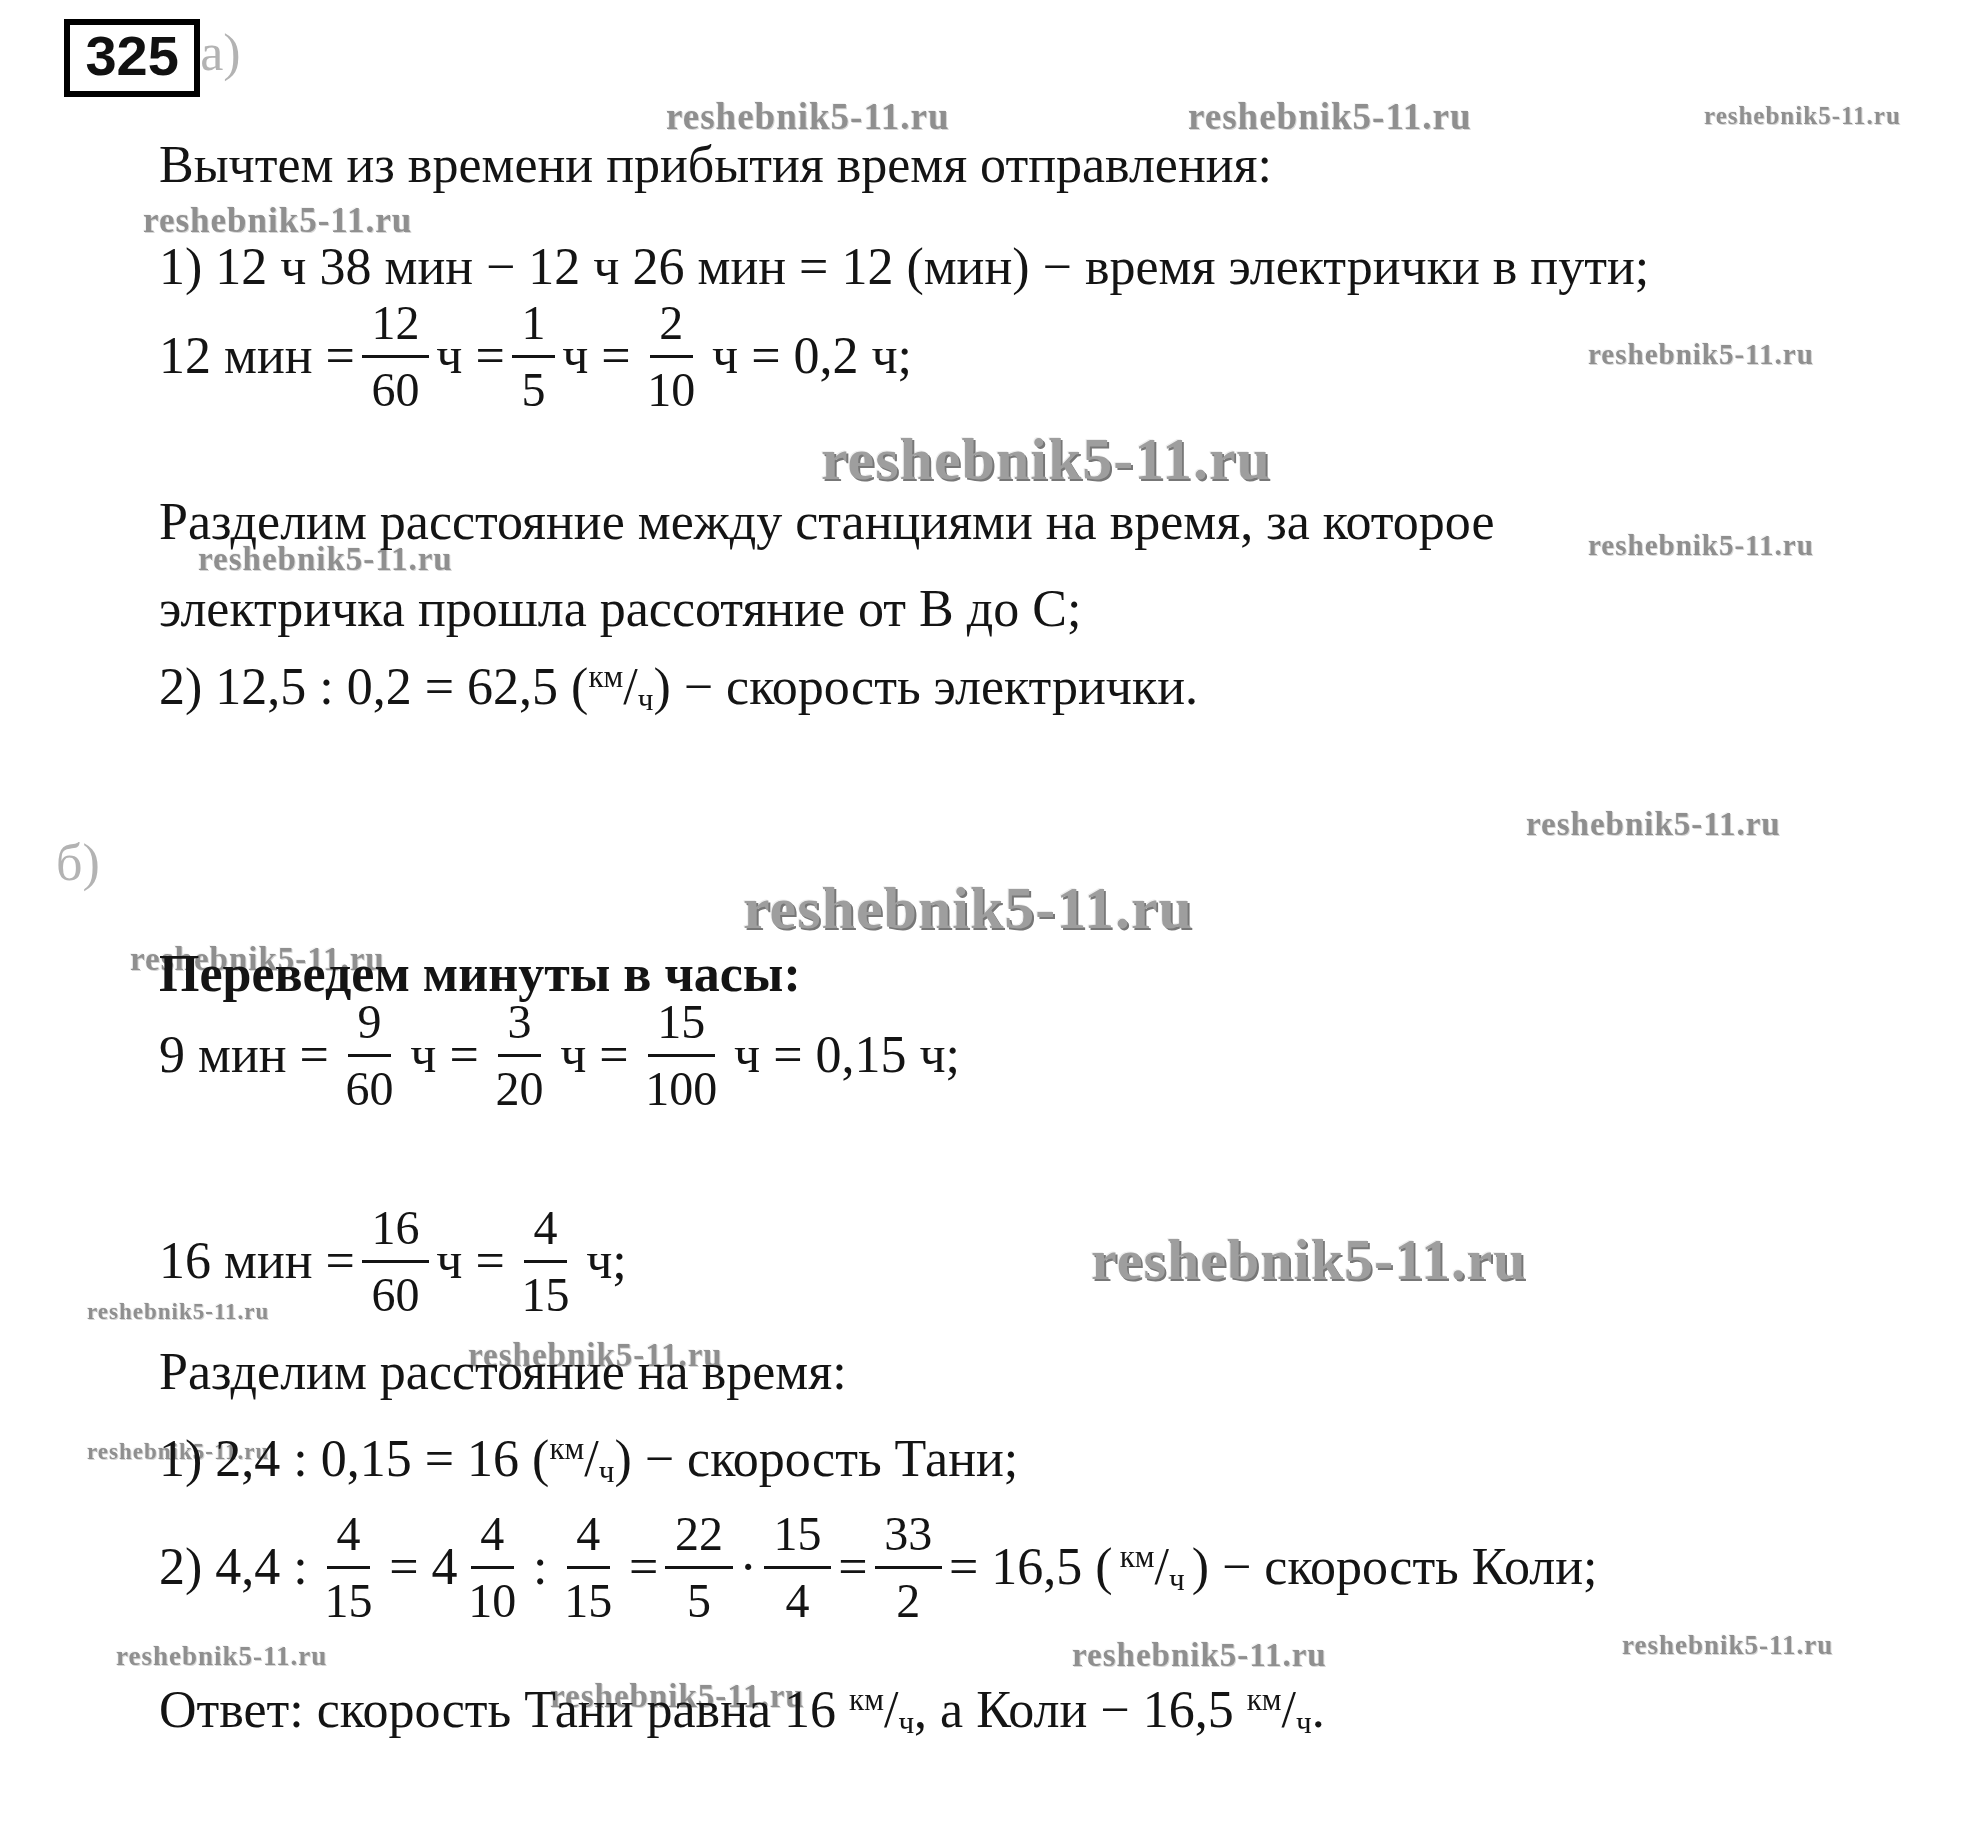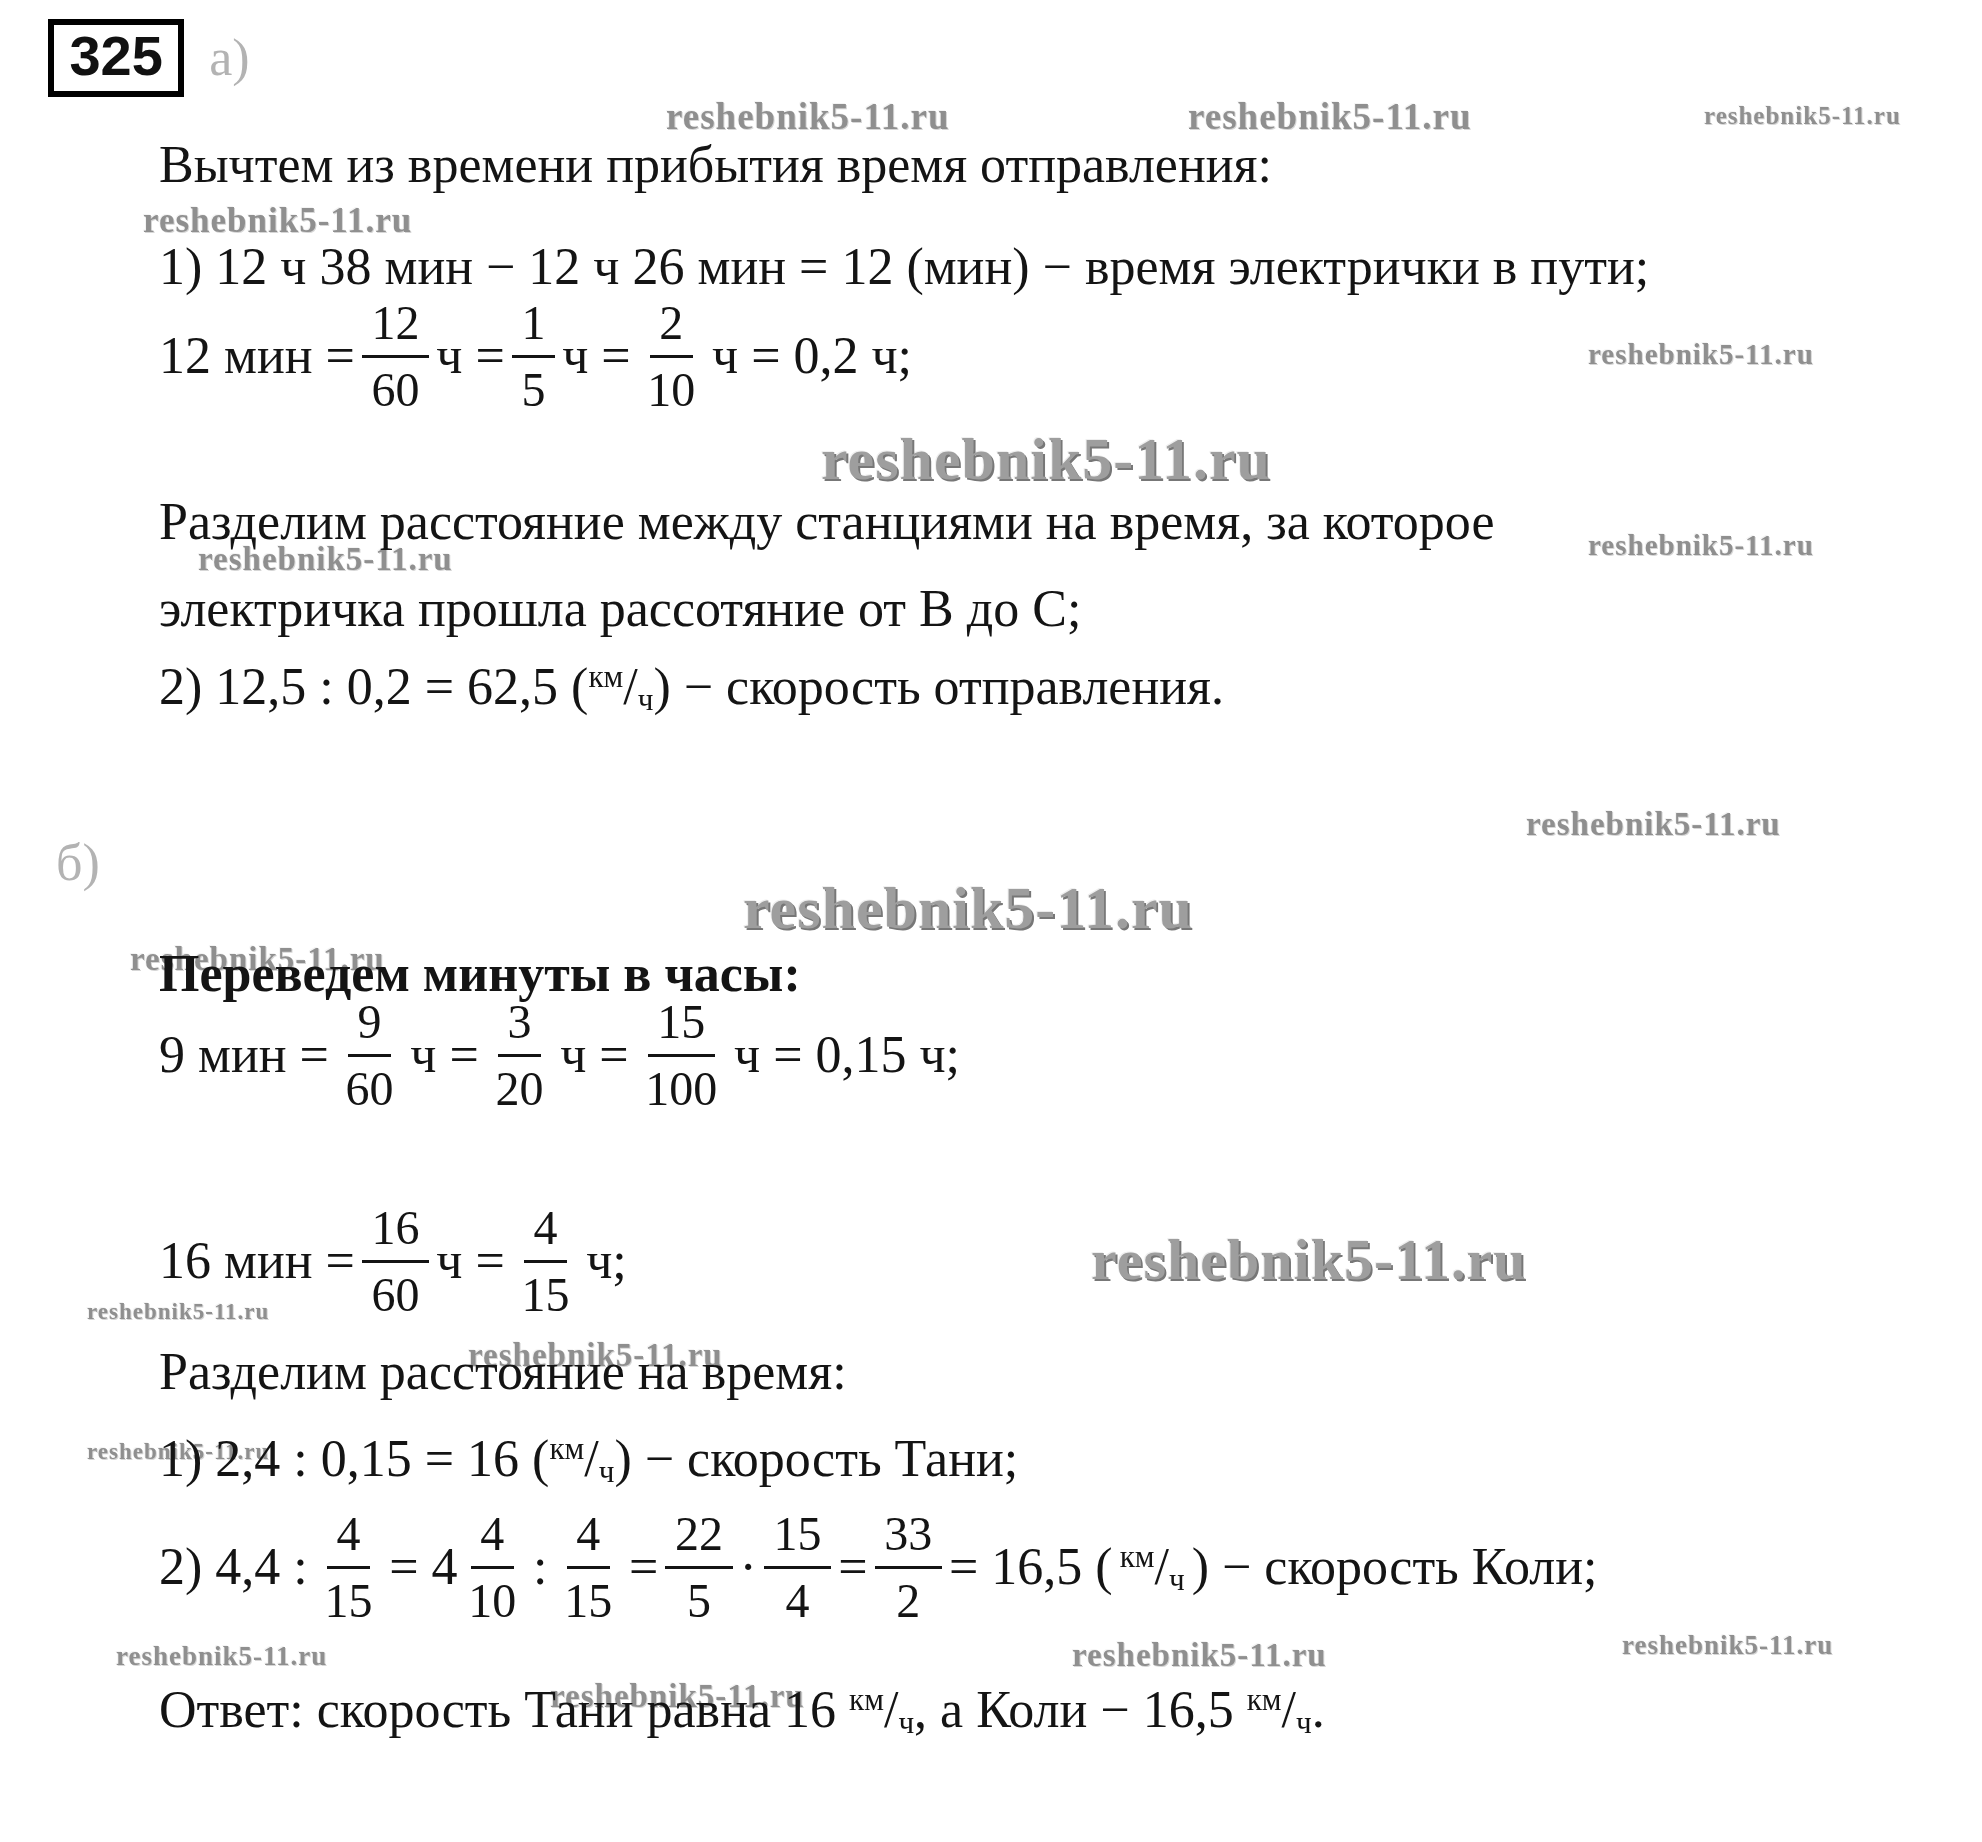--- a/index.html
+++ b/index.html
@@ -32,22 +32,22 @@
     vertical-align:middle;
   }
   .frac .num{display:block;border-bottom:3.9px solid #141414;padding:1.9px 9.7px 5.8px;}
   .frac .den{display:block;padding:5.8px 9.7px 0;}
   .mixed-int{margin-right:-5.8px;}
   .unit{white-space:nowrap;}
   .unit sup{font-size:0.60em;vertical-align:0.55em;}
   .unit sub{font-size:0.60em;vertical-align:-0.18em;}
   .header-row{
     position:absolute;
-    top:19.3px;left:48px;
-    display:flex;align-items:center;gap:25px;
+    top:19.3px;left:64px;
+    display:flex;align-items:flex-start;
   }
   .numbox{
     display:inline-block;
     border:6.8px solid #000;
     padding:0 15.4px 3.9px 15.4px;
     font-size:56px;
     font-weight:700;
     font-family:"Liberation Sans","DejaVu Sans",sans-serif;
     color:#111;
     line-height:1.1;
@@ -120,21 +120,21 @@
     <span class="frac">
         <span class="num">2</span>
         <span class="den">10</span>
       </span>
     <span>ч = 0,2 ч;</span>
   </div>
 
   <div class="line" style="top:492px;left:159px;">Разделим расстояние между станциями на время, за которое</div>
   <div class="line" style="top:579px;left:159px;">электричка прошла рассотяние от В до С;</div>
 
-  <div class="line" style="top:657px;left:159px;"><span>2) 12,5 : 0,2 = 62,5 (</span><span class="unit"><sup>км</sup><span>/</span><sub>ч</sub></span><span>) − скорость отправления.</span></div>
+  <div class="line" style="top:657px;left:159px;"><span>2) 12,5 : 0,2 = 62,5 (</span><span class="unit"><sup>км</sup><span>/</span><sub>ч</sub></span><span>) − скорость электрички.</span></div>
 
 
   <div class="line part-label" style="top:829px;left:56px;">б)</div>
 
   <div class="line" style="top:944px;left:159px;font-weight:bold;">Переведем минуты в часы:</div>
 
   <div class="line math" style="top:994px;left:159px;">
     <span>9 мин =</span>
     <span class="frac">
         <span class="num">9</span>

